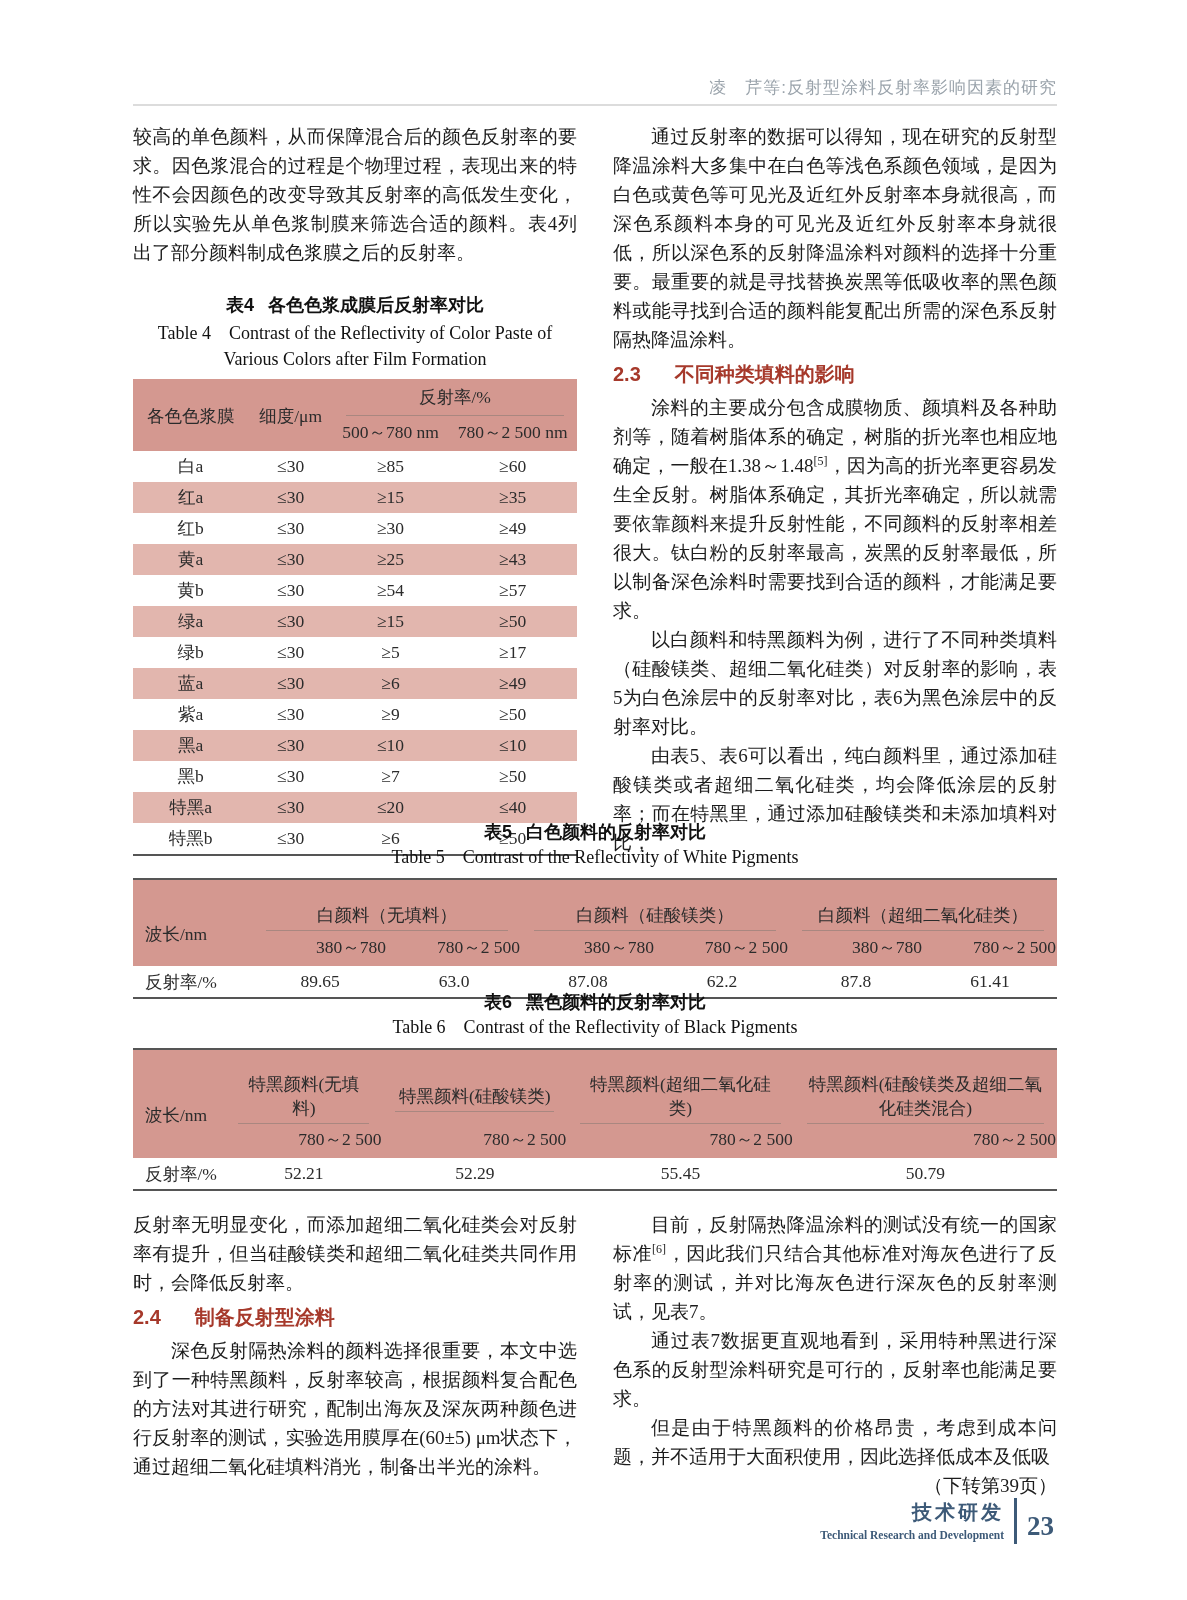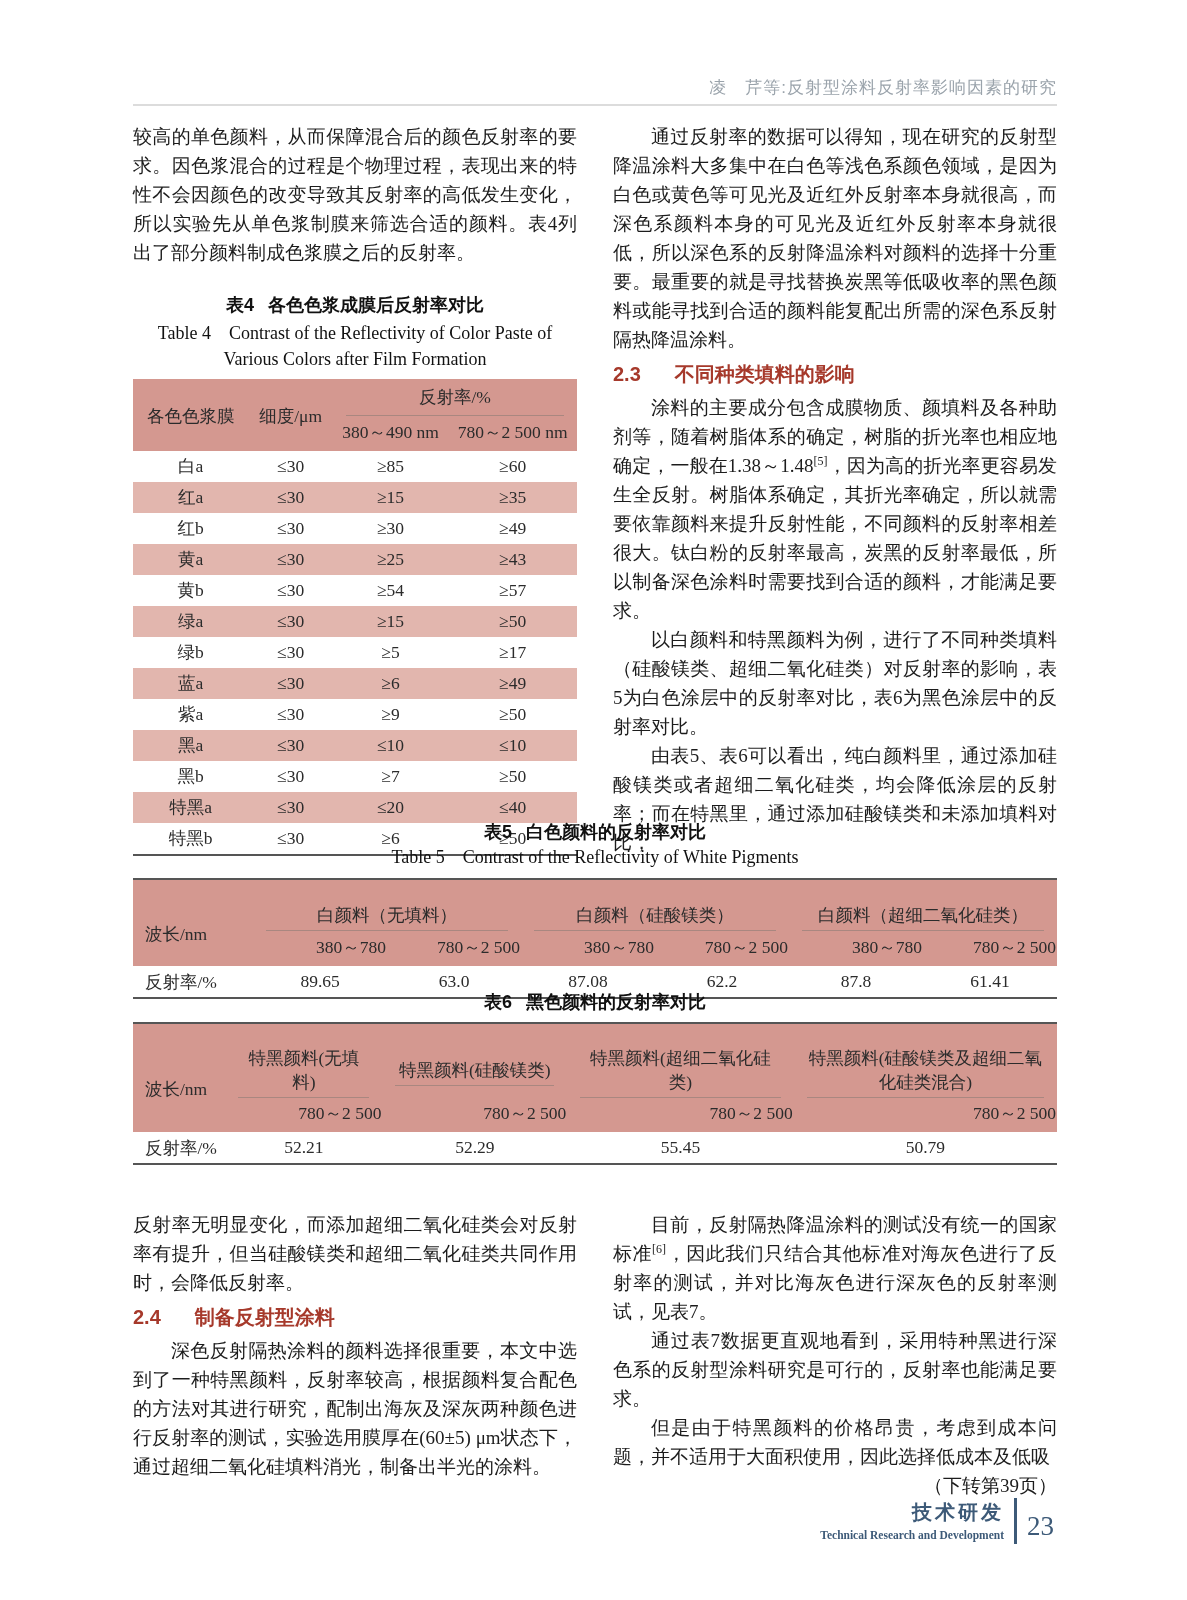--- a/index.html
+++ b/index.html
@@ -70,21 +70,21 @@
   
   .footer{
     position:absolute;top:1498px;right:133px;
     display:flex;align-items:center;color:#3d5a78;gap:10px;
   }
   .footer .blk{text-align:right;}
   .footer .f-cn{font-size:20px;font-weight:bold;letter-spacing:3px;
     font-family:Liberation Mono, monospace;line-height:24px;}
   .footer .f-en{font-size:11.5px;margin-top:3px;font-weight:bold;}
   .footer .vbar{width:3px;height:46px;background:#3d5a78;}
-  .footer .f-num{font-size:27px;margin-top:10px;}
+  .footer .f-num{font-size:27px;margin-top:10px;font-weight:bold;}
 </style>
 </head>
 <body>
 
 <div class="page">
 
   <div class="running-head">凌　芹等:反射型涂料反射率影响因素的研究</div>
   <div class="head-rule"></div>
 
   <div class="col left-col">
@@ -101,21 +101,21 @@
     <table class="table4">
       <thead>
         <tr class="h1">
           <th class="c1" rowspan="2">各色色浆膜</th>
           <th class="c2" rowspan="2">细度/μm</th>
           <th colspan="2">
               <div class="grp-line">反射率/%</div>
             </th>
         </tr>
         <tr class="h2">
-          <th class="c3">380～490 nm</th>
+          <th class="c3">500～780 nm</th>
           <th class="c4">780～2 500 nm</th>
         </tr>
       </thead>
       <tbody>
           <tr>
             <td>白a</td>
             <td>≤30</td>
             <td>≥85</td>
             <td>≥60</td>
           </tr>
@@ -244,20 +244,21 @@
           <td>61.41</td>
         </tr>
       </tbody>
     </table>
   </div>
 
   <div class="tbl6-block">
     <div class="tbl-title-cn">
       <span>表6</span><span class="gap"></span><span>黑色颜料的反射率对比</span>
     </div>
+    <div class="tbl-title-en">Table 6　Contrast of the Reflectivity of Black Pigments</div>
     <table class="wide-tbl t6">
       <thead>
         <tr class="h1">
           <th class="wl cw" rowspan="2">波长/nm</th>
           <th class="g1">
               <div class="grp-line">特黑颜料(无填料)</div>
             </th>
           <th class="g2">
               <div class="grp-line">特黑颜料(硅酸镁类)</div>
             </th>

